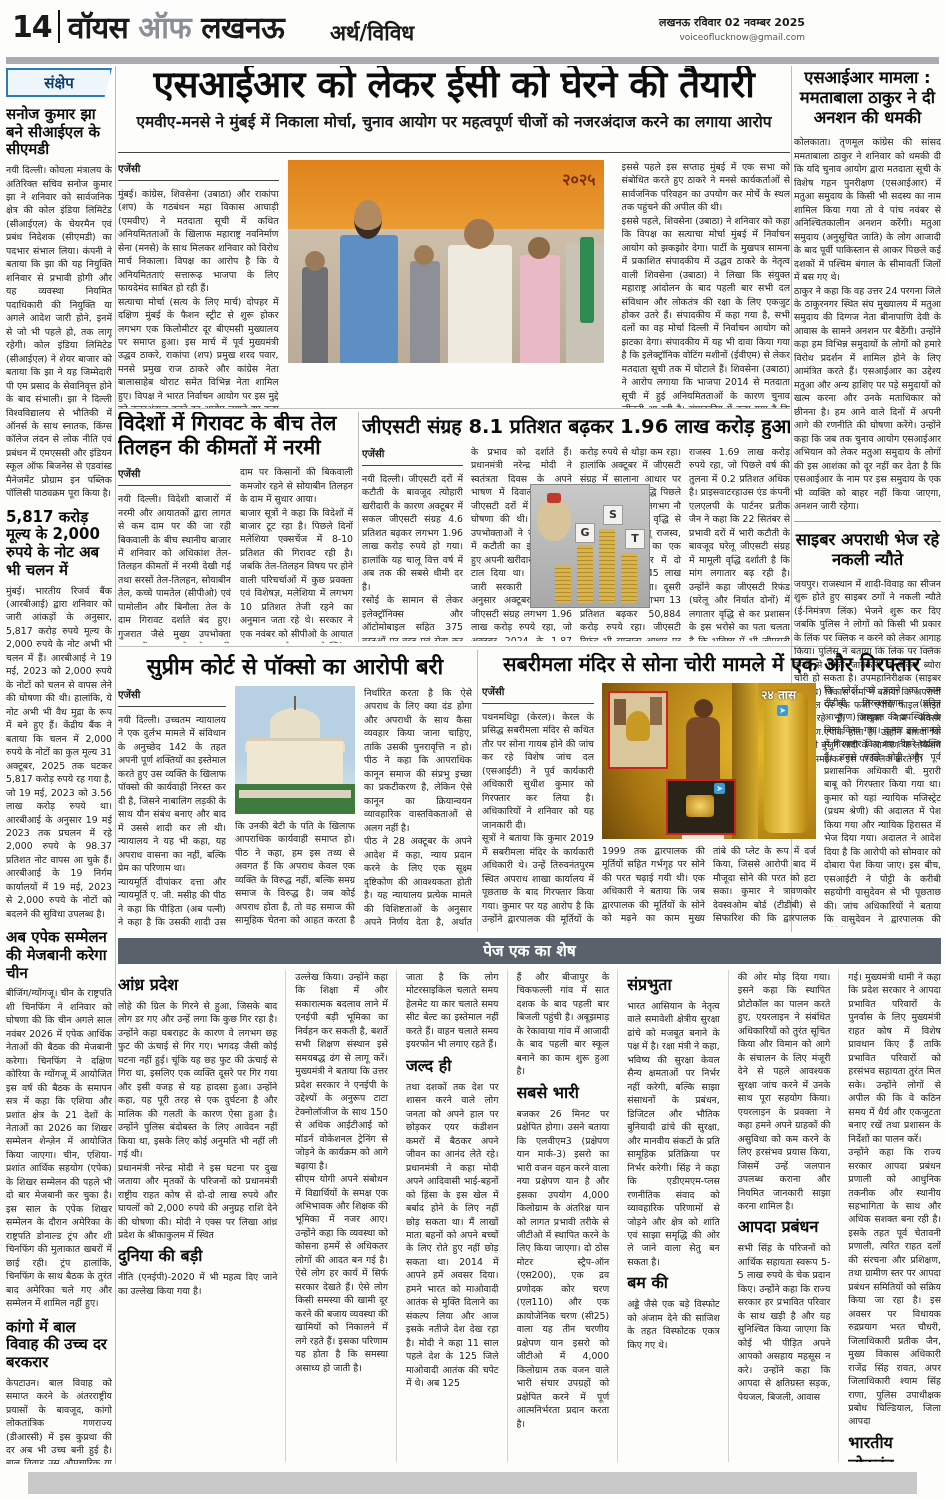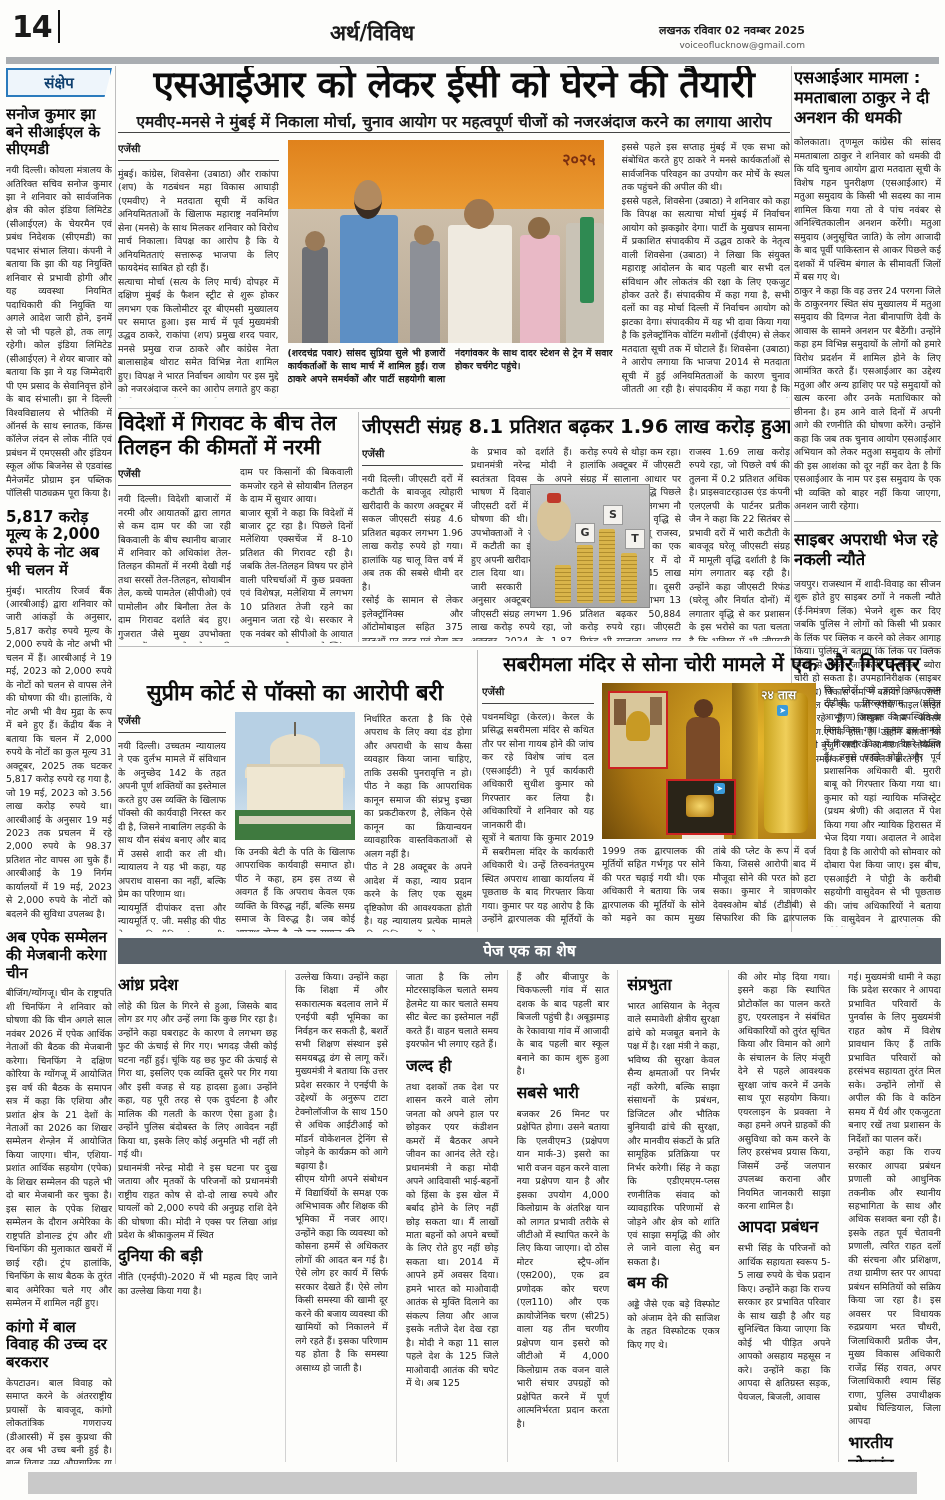--- a/index.html
+++ b/index.html
@@ -7,21 +7,21 @@
         font-family:"DejaVu Sans","Liberation Sans",sans-serif;color:#1a1a1a;overflow:hidden;}
   
   #masthead{position:absolute;left:0;top:6px;width:819px;height:50px;text-decoration:underline;}
   .mh-left{position:absolute;left:12px;top:4px;display:flex;align-items:flex-start;}
   .pageno{font-size:30px;font-weight:800;letter-spacing:-1px;border-right:2px solid #111;
           padding-right:6px;margin-right:8px;line-height:1.1;}
   .paper-title{font-size:30px;font-weight:800;line-height:1.2;letter-spacing:-.5px;}
   .paper-title .dim{color:#8b8f94;}
   .mh-center{position:absolute;left:330px;top:12px;width:280px;text-align:left;
              font-size:21px;font-weight:800;}
-  .mh-right{position:absolute;right:14px;top:8px;text-align:right;margin-top:8px;}
+  .mh-right{position:absolute;right:14px;top:8px;text-align:right;}
   .dateline{font-size:11px;font-weight:700;}
   .email{font-size:9px;color:#555;margin-top:3px;}
   #mh-rule{position:absolute;left:6px;top:57px;width:933px;height:7px;background:#a9adb1;}
   
   .body{font-size:9.3px;line-height:1.45;text-align:justify;white-space:pre-line;margin:0;}
   .byline{font-size:10px;font-weight:700;border-bottom:1.5px solid #444;
           padding:1px 0 5px 0;margin:0 0 6px 0;}
   .vline{position:absolute;width:1px;background:#bdbdbd;}
   .hline{position:absolute;height:1px;background:#bdbdbd;}
   h1,h2,h3,h4{margin:0;font-weight:800;color:#0d0d0d;}
@@ -29,38 +29,38 @@
   #sidebar{position:absolute;left:6px;top:68px;width:106px;height:1396px;overflow:hidden;}
   #sankshep{border:2px solid #2b7bbd;color:#0d3e6e;font-weight:800;font-size:15px;
             text-align:center;padding:2px 0 3px 0;clip-path:polygon(0 0,100% 0,93% 100%,0 100%);
             background:#eef5fb;}
   .sb-h{font-size:15px;line-height:1.18;margin:9px 0 4px 0;}
   
   #lead{position:absolute;left:118px;top:66px;width:672px;height:342px;overflow:hidden;}
   #lead-headline{font-size:37px;line-height:1.05;text-align:center;white-space:nowrap;
                  overflow:hidden;letter-spacing:-.5px;}
   #lead-subhead{font-size:15.5px;font-weight:700;text-align:center;white-space:nowrap;
-                overflow:hidden;border-bottom:1px solid #444;padding:5px 0 0 0;}
+                overflow:hidden;border-bottom:1px solid #444;padding:5px 0 20px 0;}
   #lead-cols{display:flex;gap:9px;margin-top:7px;height:258px;}
   .lead-c1{width:164px;overflow:hidden;}
   .lead-mid{width:332px;}
   .lead-c2{width:172px;overflow:hidden;}
   
   .photo{position:relative;overflow:hidden;background:#cfcac0;}
   #lead-photo{width:316px;height:203px;background:linear-gradient(#d8c9b4,#b9ab97);}
   #lp-banner{position:absolute;left:0;top:0;width:100%;height:34%;
              background:linear-gradient(#e0821c,#eb9b33);}
   #lp-banner span{position:absolute;right:8px;top:8px;font-size:16px;font-weight:800;color:#7a2f10;}
   .fig{position:absolute;border-radius:4px 4px 0 0;}
   .head{position:absolute;border-radius:50%;}
   #lead-caption{margin-top:4px;font-size:9.2px;font-weight:600;line-height:1.4;
                 column-count:2;column-gap:10px;text-align:justify;height:42px;overflow:hidden;}
   
   #rail{position:absolute;left:794px;top:66px;width:147px;height:864px;overflow:hidden;}
-  .rail-h{font-size:16.5px;line-height:1.22;text-align:left;margin:2px 0 7px 0;}
+  .rail-h{font-size:16.5px;line-height:1.22;text-align:center;margin:2px 0 7px 0;}
   #rail-div{margin:8px 0;border-top:1px solid #999;}
   
   #oil{position:absolute;left:118px;top:412px;width:236px;height:232px;overflow:hidden;}
   #oil h2{font-size:20.5px;line-height:1.15;}
   #oil-cols{display:flex;gap:9px;margin-top:6px;}
   #oil-cols>div{width:113px;overflow:hidden;height:178px;}
   #gst{position:absolute;left:362px;top:412px;width:428px;height:232px;overflow:hidden;}
   #gst h2{font-size:19.5px;text-align:center;white-space:nowrap;overflow:hidden;}
   #gst-cols{display:flex;gap:8px;margin-top:6px;height:196px;}
   #gst-cols>div{flex:1;overflow:hidden;}
@@ -69,21 +69,21 @@
   .cube{position:absolute;width:18px;height:18px;background:#f4f2ee;border:1px solid #999;
         font-size:11px;font-weight:800;text-align:center;line-height:18px;color:#333;}
   .coins{position:absolute;width:16px;background:repeating-linear-gradient(#d9b44a 0 3px,#b08d2e 3px 4px);
          border-radius:2px;}
   #moneybag{position:absolute;left:6px;top:14px;width:34px;height:42px;background:#d8c49a;
             border-radius:45% 45% 48% 48%;}
   #moneybag:before{content:"";position:absolute;left:10px;top:-6px;width:14px;height:10px;
                    background:#c0392b;border-radius:3px;}
   
   #posco{position:absolute;left:118px;top:650px;width:354px;height:282px;overflow:hidden;}
-  #posco h2{font-size:22px;text-align:center;white-space:nowrap;overflow:hidden;margin-top:26px;}
+  #posco h2{font-size:22px;text-align:center;white-space:nowrap;overflow:hidden;}
   #posco-grid{display:flex;gap:9px;margin-top:6px;height:244px;}
   .posco-c{width:111px;overflow:hidden;}
   .posco-mid{width:120px;}
   #sc-photo{width:120px;height:128px;background:linear-gradient(#b7d0e4 55%,#dce9f2);}
   .dome{position:absolute;background:#e8dfc8;border-radius:50% 50% 0 0;}
   #sab{position:absolute;left:482px;top:650px;width:459px;height:282px;overflow:hidden;}
   #sab h2{font-size:20px;text-align:center;white-space:nowrap;overflow:hidden;}
   #sab-grid{display:flex;gap:8px;margin-top:6px;height:244px;}
   .sab-c1{width:112px;overflow:hidden;}
   .sab-mid{width:214px;}
@@ -109,20 +109,25 @@
   #footer{position:absolute;left:28px;top:1472px;width:889px;height:22px;background:#c9c9c9;}
 </style>
 </head>
 <body>
 
 <div id="page">
 
   <div id="masthead">
     <div class="mh-left">
       <span class="pageno">14</span>
+      <span class="paper-title">
+        <span>वॉयस</span>
+        <span class="dim">ऑफ</span>
+        <span>लखनऊ</span>
+      </span>
     </div>
     <div class="mh-center">अर्थ/विविध</div>
     <div class="mh-right">
       <div class="dateline">लखनऊ रविवार 02 नवम्बर 2025</div>
       <div class="email">voiceoflucknow@gmail.com</div>
     </div>
   </div>
   <div id="mh-rule"></div>
 
   <div id="sidebar">
@@ -159,21 +164,20 @@
           <div class="head" style="left:66px;bottom:124px;width:28px;height:30px;background:#b28a5f;border-bottom:9px solid #3a2c22;"></div>
           <div class="fig" style="left:122px;bottom:0;width:30px;height:102px;background:#8d9097;"></div>
           <div class="head" style="left:126px;bottom:98px;width:20px;height:20px;background:#a07c54;"></div>
           <div class="fig" style="left:160px;bottom:0;width:64px;height:118px;background:#efeae0;"></div>
           <div class="head" style="left:176px;bottom:114px;width:30px;height:30px;background:#9e7750;"></div>
           <div class="fig" style="left:232px;bottom:0;width:40px;height:108px;background:#e9b9c6;"></div>
           <div class="head" style="left:240px;bottom:104px;width:22px;height:22px;background:#8d6b46;"></div>
           <div class="fig" style="left:278px;bottom:0;width:38px;height:120px;background:#c9c3b6;"></div>
           <div class="fig" style="left:292px;bottom:40px;width:14px;height:86px;background:#2f8a52;border-radius:3px;"></div>
         </div>
-        <div id="lead-caption">(शरदचंद्र पवार) सांसद सुप्रिया सुले भी हजारों कार्यकर्ताओं के साथ मार्च में शामिल हुईं। राज ठाकरे अपने समर्थकों और पार्टी सहयोगी बाला नंदगांवकर के साथ दादर स्टेशन से ट्रेन में सवार होकर चर्चगेट पहुंचे।</div>
       </div>
       <div class="lead-c2">
         <p class="body">इससे पहले इस सप्ताह मुंबई में एक सभा को संबोधित करते हुए ठाकरे ने मनसे कार्यकर्ताओं से सार्वजनिक परिवहन का उपयोग कर मोर्चे के स्थल तक पहुंचने की अपील की थी।
 इससे पहले, शिवसेना (उबाठा) ने शनिवार को कहा कि विपक्ष का सत्याचा मोर्चा मुंबई में निर्वाचन आयोग को झकझोर देगा। पार्टी के मुखपत्र सामना में प्रकाशित संपादकीय में उद्धव ठाकरे के नेतृत्व वाली शिवसेना (उबाठा) ने लिखा कि संयुक्त महाराष्ट्र आंदोलन के बाद पहली बार सभी दल संविधान और लोकतंत्र की रक्षा के लिए एकजुट होकर उतरे हैं। संपादकीय में कहा गया है, सभी दलों का वह मोर्चा दिल्ली में निर्वाचन आयोग को झटका देगा। संपादकीय में यह भी दावा किया गया है कि इलेक्ट्रॉनिक वोटिंग मशीनों (ईवीएम) से लेकर मतदाता सूची तक में घोटाले हैं। शिवसेना (उबाठा) ने आरोप लगाया कि भाजपा 2014 से मतदाता सूची में हुई अनियमितताओं के कारण चुनाव जीतती आ रही है। संपादकीय में कहा गया है कि 2024 लोकसभा चुनाव के बाद महाराष्ट्र में मतदाता सूची में 60 लाख से अधिक नए नाम जोड़े गए हैं।</p>
       </div>
     </div>
   </div>
 
   <div class="vline" style="left:791px;top:66px;height:866px;"></div>
   <div id="rail">

